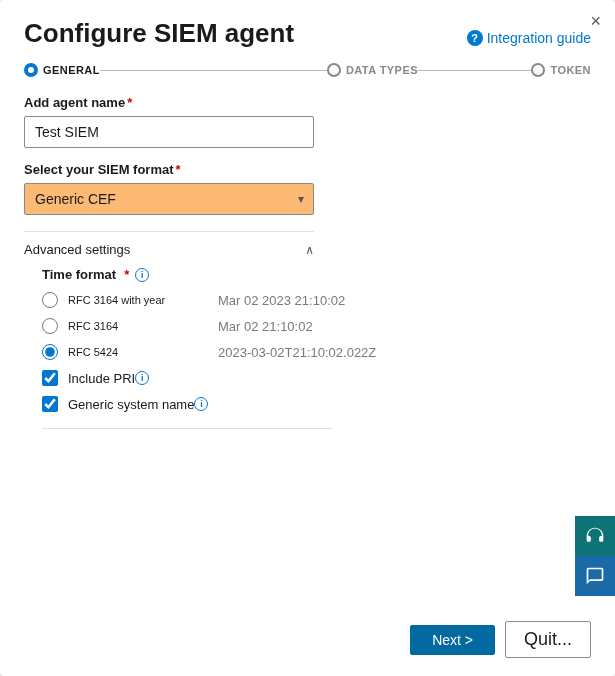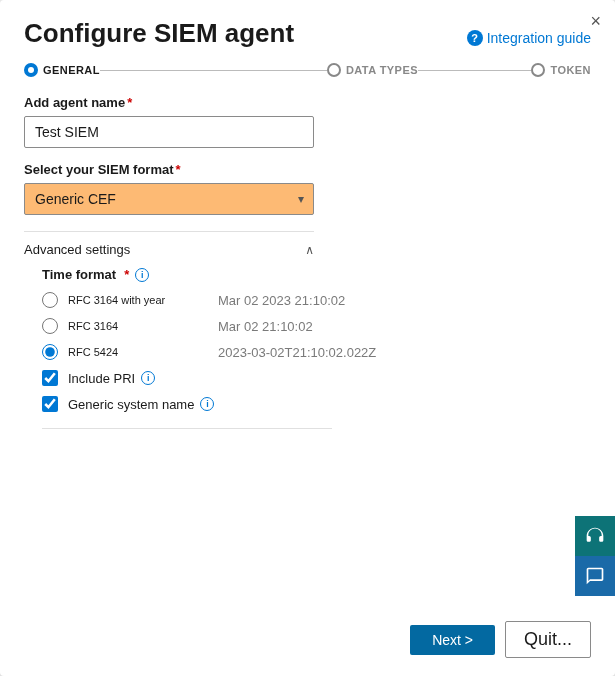--- a/index.html
+++ b/index.html
@@ -246,21 +246,20 @@
       height: 16px;
       accent-color: #0078d4;
       cursor: pointer;
       flex-shrink: 0;
     }
     .checkbox-label {
       font-size: 13px;
       color: #1a1a1a;
       display: flex;
       align-items: center;
-      gap: 6px;
       justify-content: flex-end;
     }
     .bottom-divider {
       border: none;
       border-top: 1px solid #e0e0e0;
       margin: 16px 0 0 0;
       width: 290px;
     }
     
     .modal-footer {

